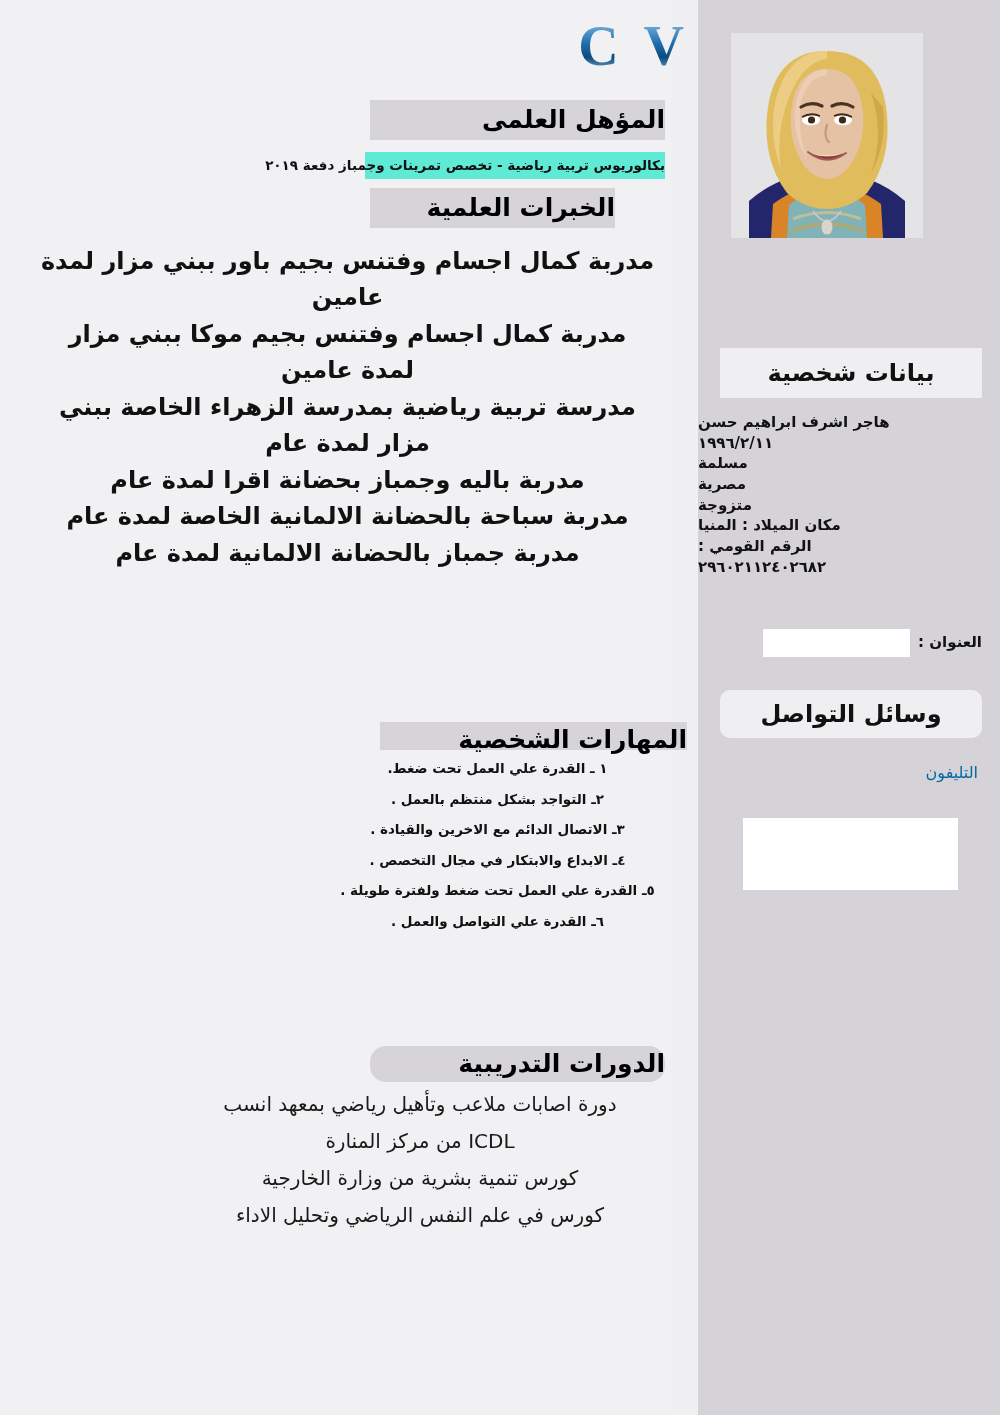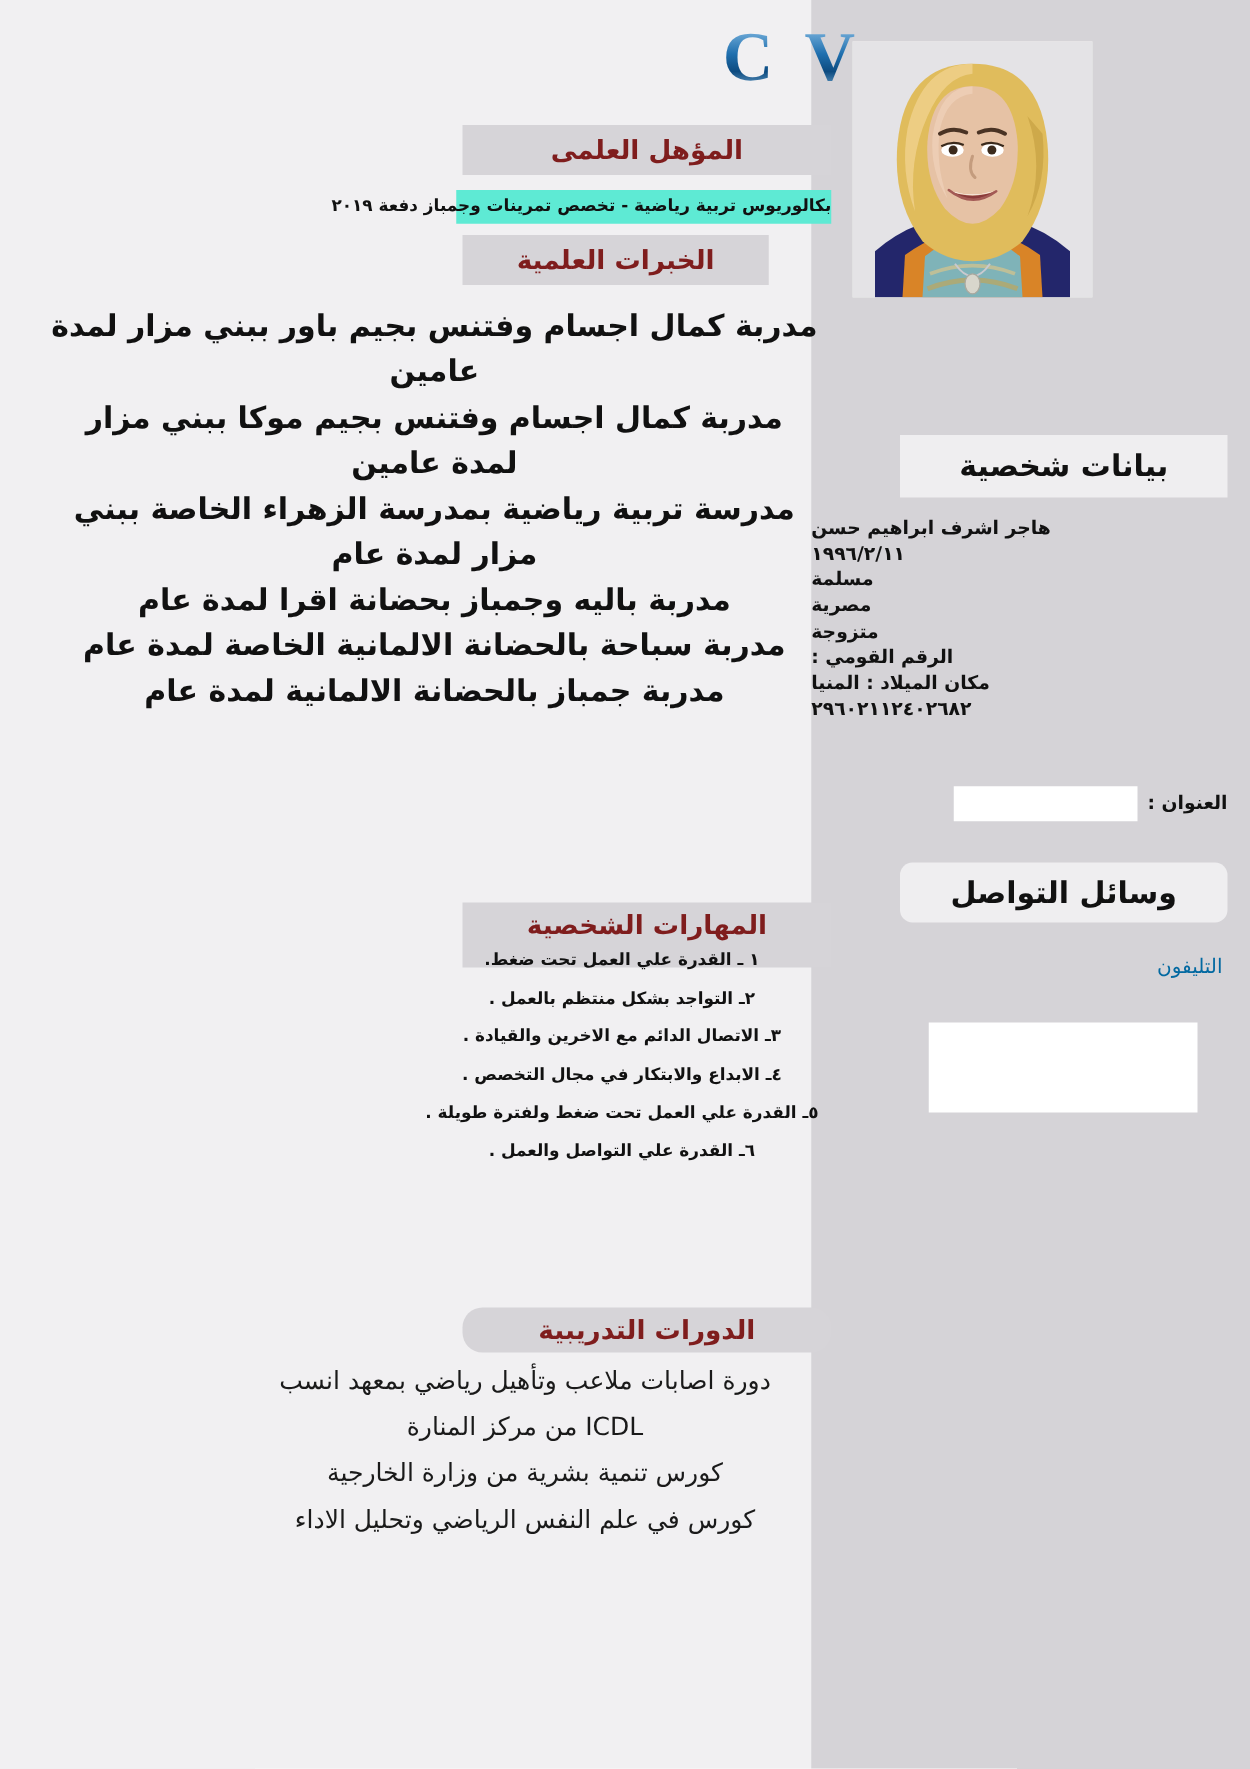--- a/index.html
+++ b/index.html
@@ -17,21 +17,21 @@
     height: 1415px;
     background: #f0eff1;
     overflow: hidden;
   }
 
   
   .right-col {
     position: absolute;
     top: 0;
     right: 0;
-    width: 351px;
+    width: 302px;
     height: 1415px;
     background: #d5d3d7;
   }
 
   
   .left-col {
     position: absolute;
     top: 0;
     left: 0;
     width: 670px;
@@ -65,24 +65,23 @@
     height: 205px;
     background: #e9e9ec;
     overflow: hidden;
   }
   .photo-svg { display: block; width: 192px; height: 205px; }
 
   
   .sec-bar {
     position: absolute;
     background: #d6d4d8;
-    text-align: center;
-    font-weight: 700;
-    color: #7f1d1d;
-    font-size: 21px;
+    font-weight: 700;
+    color: #000000;
+    font-size: 25px;
     line-height: 1.9;
   }
 
   
   .txt {
     position: absolute;
     color: #111;
     text-align: center;
   }
 
@@ -245,22 +244,22 @@
     <div class="side-bar-hd" style="top:348px; right:18px; width:262px; height:50px; font-size:24px; line-height:50px;">
       <span>بيانات شخصية</span>
     </div>
 
     <div class="side-info">
       <span>هاجر اشرف ابراهيم حسن</span>
       <span>١٩٩٦/٢/١١</span>
       <span>مسلمة</span>
       <span>مصرية</span>
       <span>متزوجة</span>
+      <span>مكان الميلاد : المنيا</span>
       <span>الرقم القومي :</span>
-      <span>مكان الميلاد : المنيا</span>
       <span class="nid-num">٢٩٦٠٢١١٢٤٠٢٦٨٢</span>
     </div>
 
     <div class="addr-row">
       <span class="addr-label">العنوان :</span>
       <div class="redact addr-redact"></div>
     </div>
 
     <div class="side-bar-hd" style="top:690px; right:18px; width:262px; height:48px; font-size:24px; line-height:48px;border-radius:10px;">
       <span>وسائل التواصل</span>
@@ -284,21 +283,21 @@
 
   <div class="txt exp-block">
     <span class="exp-item">مدربة كمال اجسام وفتنس بجيم باور ببني مزار لمدة عامين</span>
     <span class="exp-item">مدربة كمال اجسام وفتنس بجيم موكا ببني مزار لمدة عامين</span>
     <span class="exp-item">مدرسة تربية رياضية بمدرسة الزهراء الخاصة ببني مزار لمدة عام</span>
     <span class="exp-item">مدربة باليه وجمباز بحضانة اقرا لمدة عام</span>
     <span class="exp-item">مدربة سباحة بالحضانة الالمانية الخاصة لمدة عام</span>
     <span class="exp-item">مدربة جمباز بالحضانة الالمانية لمدة عام</span>
   </div>
 
-  <div class="sec-bar" style="top:722px; left:370px; width:295px; height:52px; line-height:36px;">
+  <div class="sec-bar" style="top:722px; left:380px; width:295px; height:28px; line-height:36px;padding-left:12px;">
     <span>المهارات الشخصية</span>
   </div>
 
   <div class="txt skills-block">
     <span class="skill-item">١ ـ القدرة علي العمل تحت ضغط.</span>
     <span class="skill-item">٢ـ التواجد بشكل منتظم بالعمل .</span>
     <span class="skill-item">٣ـ الاتصال الدائم مع الاخرين والقيادة .</span>
     <span class="skill-item">٤ـ الابداع والابتكار في مجال التخصص .</span>
     <span class="skill-item">٥ـ القدرة علي العمل تحت ضغط ولفترة طويلة .</span>
     <span class="skill-item">٦ـ القدرة علي التواصل والعمل .</span>

